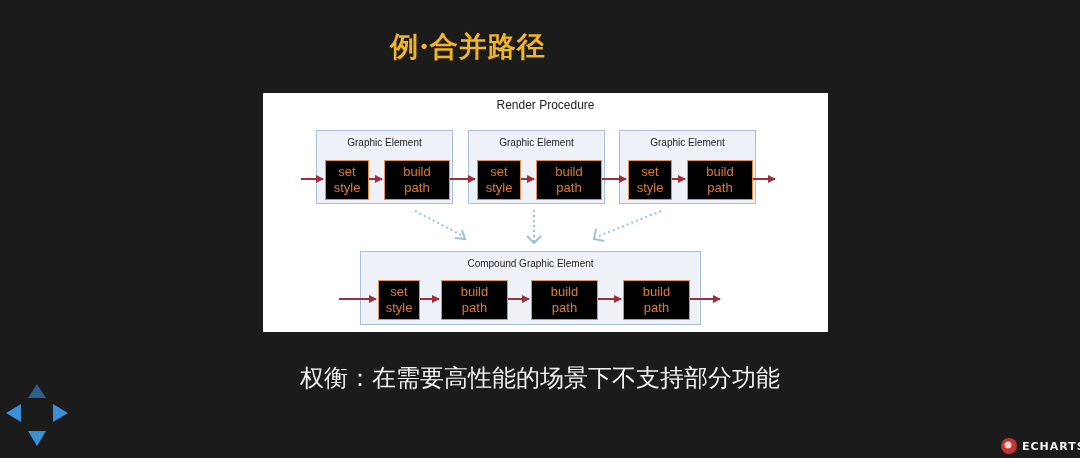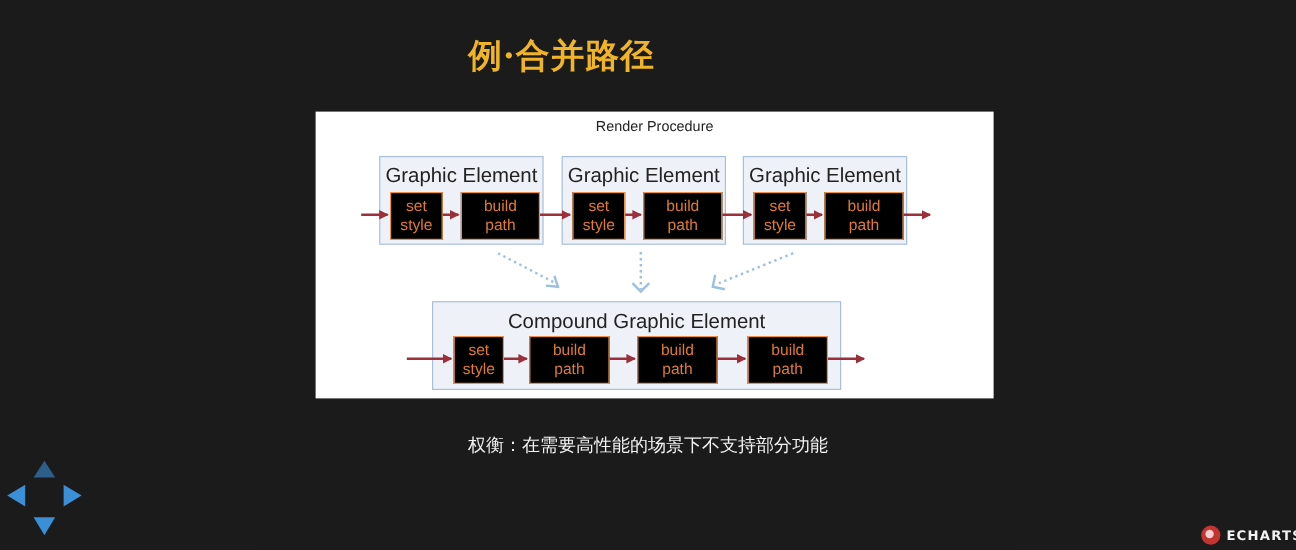--- a/index.html
+++ b/index.html
@@ -1,24 +1,24 @@
 <!DOCTYPE html>
 <html><head>
 <meta charset="utf-8">
 <style>
   html,body{margin:0;padding:0;}
   body{width:1080px;height:458px;background:#1b1b1b;position:relative;overflow:hidden;font-family:"DejaVu Sans",sans-serif;}
   .title{position:absolute;left:0;width:912px;top:28px;text-align:center;color:#f0b429;font-size:28px;font-family:"DejaVu Serif",serif;font-weight:bold;letter-spacing:1px;padding-left:12px;}
   .figure{position:absolute;left:263px;top:93px;width:565px;height:239px;background:#ffffff;}
   .fig-title{position:absolute;left:0;width:565px;top:5px;text-align:center;font-family:"Liberation Sans",sans-serif;font-size:12px;color:#222;}
   .ge{position:absolute;background:#eef2f8;border:1px solid #a9c0dc;box-sizing:border-box;}
-  .ge-label{position:absolute;left:0;right:0;top:6px;text-align:center;font-family:"Liberation Sans",sans-serif;font-size:17px;color:#222;}
+  .ge-label{position:absolute;left:0;right:0;top:6px;text-align:center;font-family:"Liberation Sans",sans-serif;font-size:10px;color:#222;}
   .step{position:absolute;background:#000000;border:1px solid #e8914a;box-sizing:border-box;color:#e07a30;font-family:"Liberation Sans",sans-serif;font-size:13px;line-height:16px;text-align:center;display:flex;align-items:center;justify-content:center;white-space:pre-line;}
   svg.overlay{position:absolute;left:0;top:0;}
-  .caption{position:absolute;left:0;width:1080px;top:362px;text-align:center;color:#f2f2f2;font-size:15px;font-family:"DejaVu Serif",serif;}
+  .caption{position:absolute;left:0;width:1080px;top:362px;text-align:center;color:#f2f2f2;font-size:24px;font-family:"DejaVu Serif",serif;}
   .nav{position:absolute;left:4px;top:382px;width:66px;height:66px;}
   .logo{position:absolute;left:1000px;top:437px;height:18px;display:flex;align-items:center;}
   .logo-text{color:#f2f2f2;font-family:"DejaVu Sans",sans-serif;font-size:11px;font-weight:bold;letter-spacing:1px;margin-left:4px;}
 </style>
 </head>
 <body>
 
 <div class="title">例·合并路径</div>
 
 <div class="figure">

